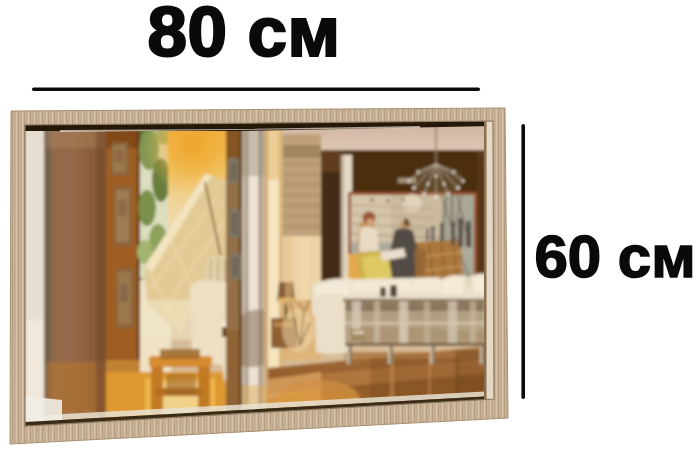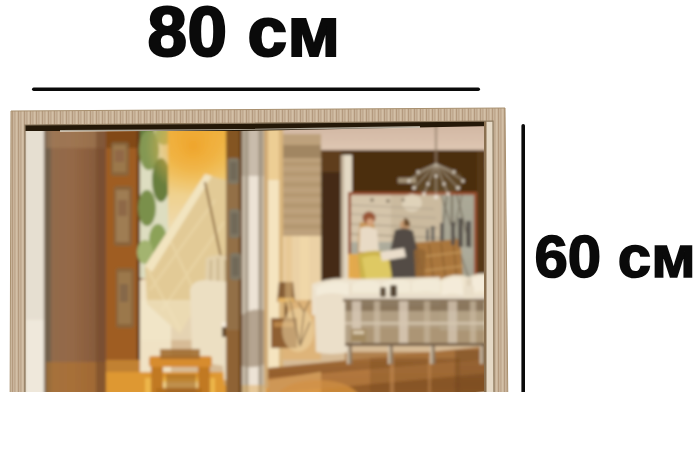--- a/index.html
+++ b/index.html
@@ -1,16 +1,16 @@
 <!DOCTYPE html>
 <html><head>
 <meta charset="utf-8">
 <style>
   html,body{margin:0;padding:0;background:#ffffff;}
-  .stage{position:relative;width:700px;height:392px;background:#ffffff;overflow:hidden;
+  .stage{position:relative;width:700px;height:455px;background:#ffffff;overflow:hidden;
          font-family:"Liberation Sans", sans-serif;}
 </style>
 </head>
 <body>
 <div class="stage">
 <svg width="700" height="455" viewBox="0 0 700 455">
 <defs>
   <pattern id="wood" width="6" height="10" patternUnits="userSpaceOnUse">
     <rect width="6" height="10" fill="#c9b49b"></rect>
     <rect x="0" width="1" height="10" fill="#b49a7e"></rect>

